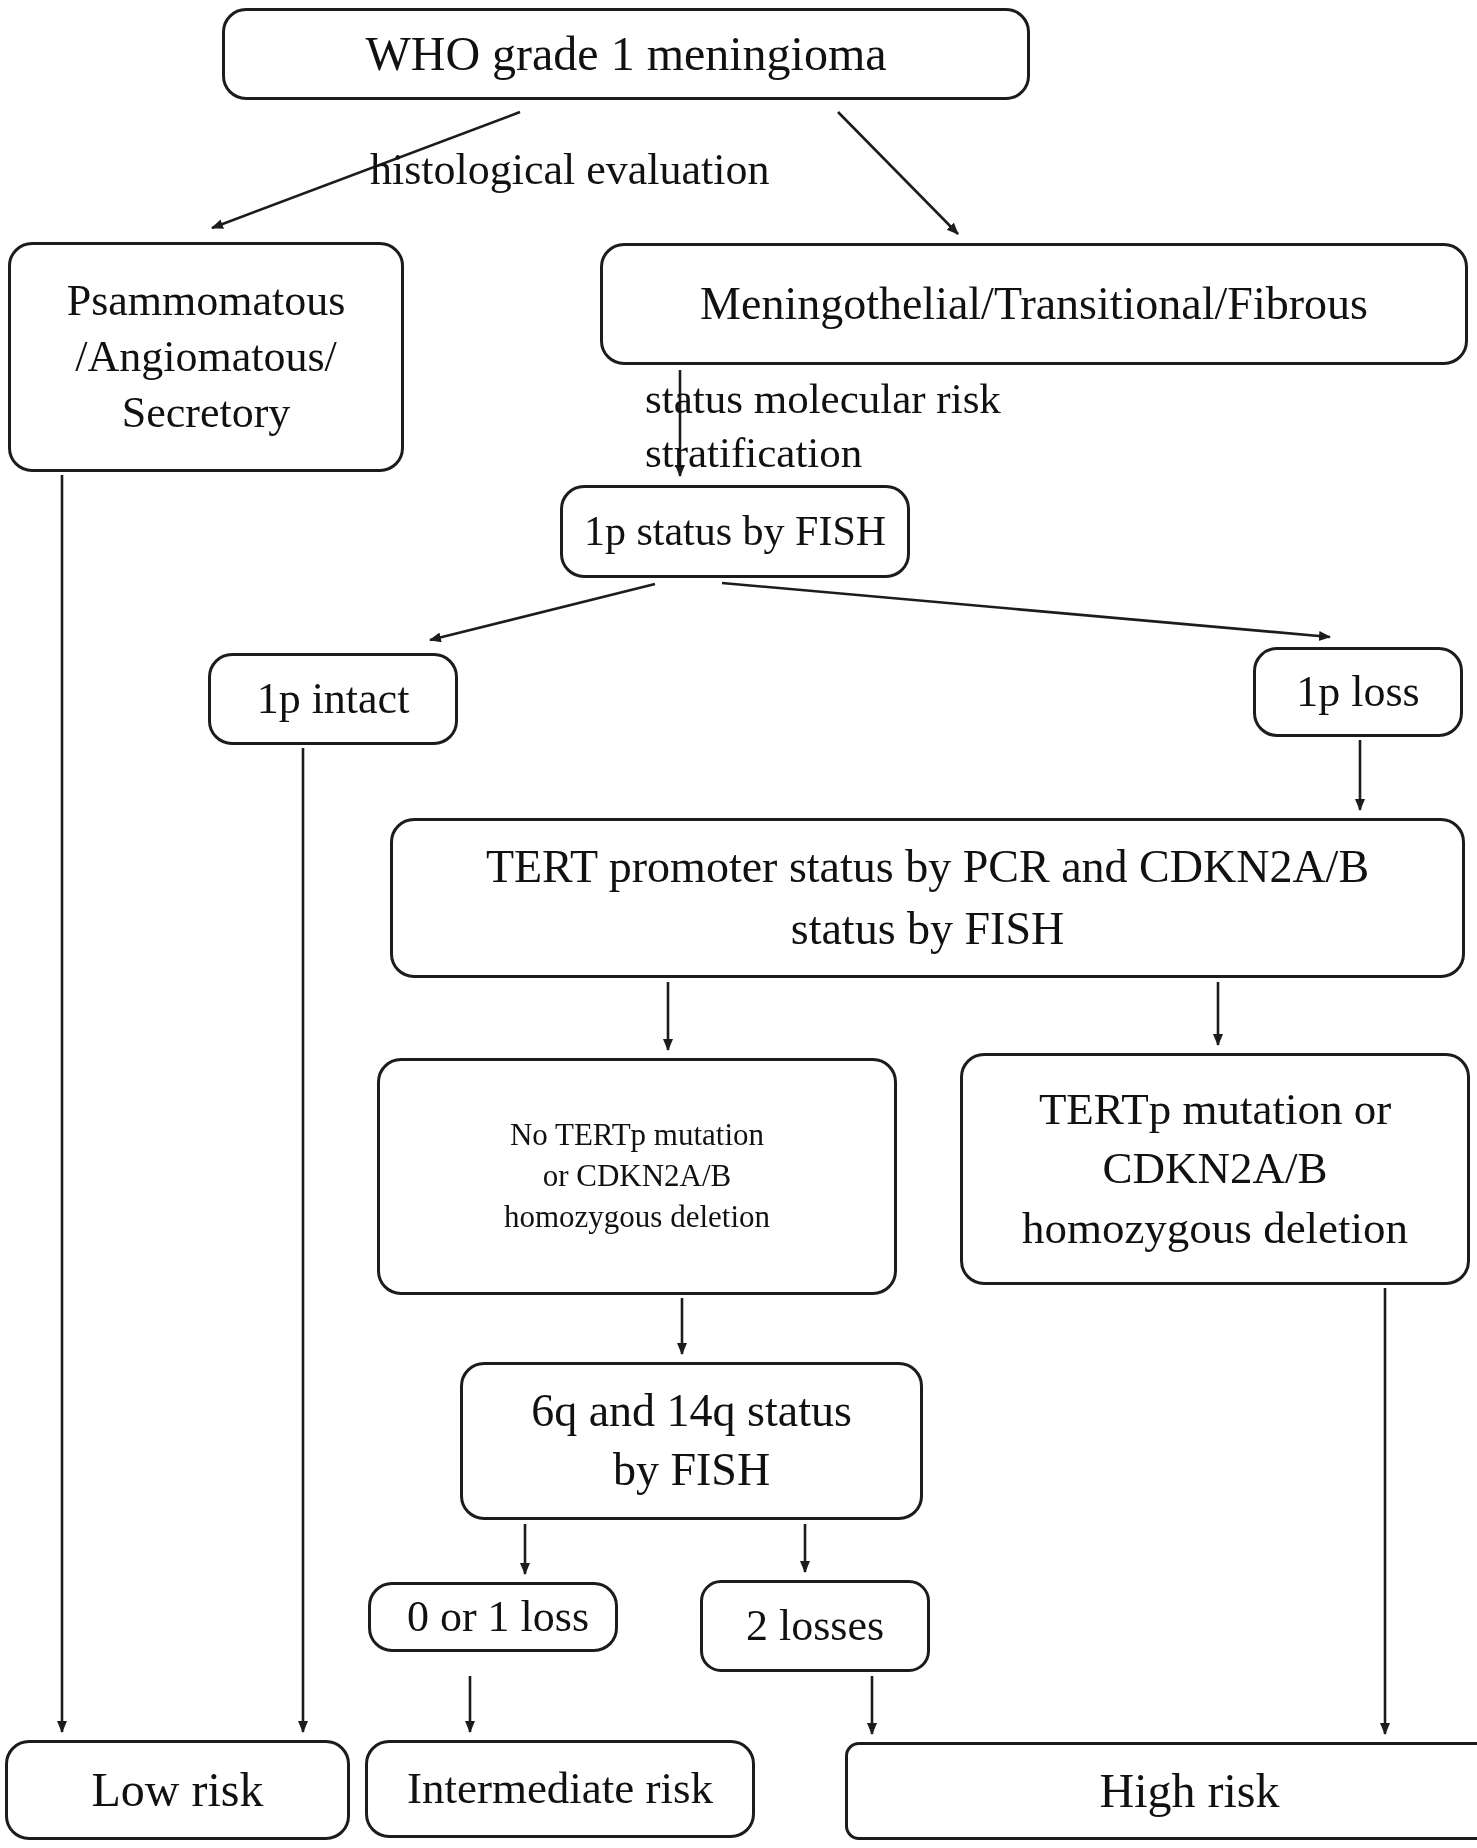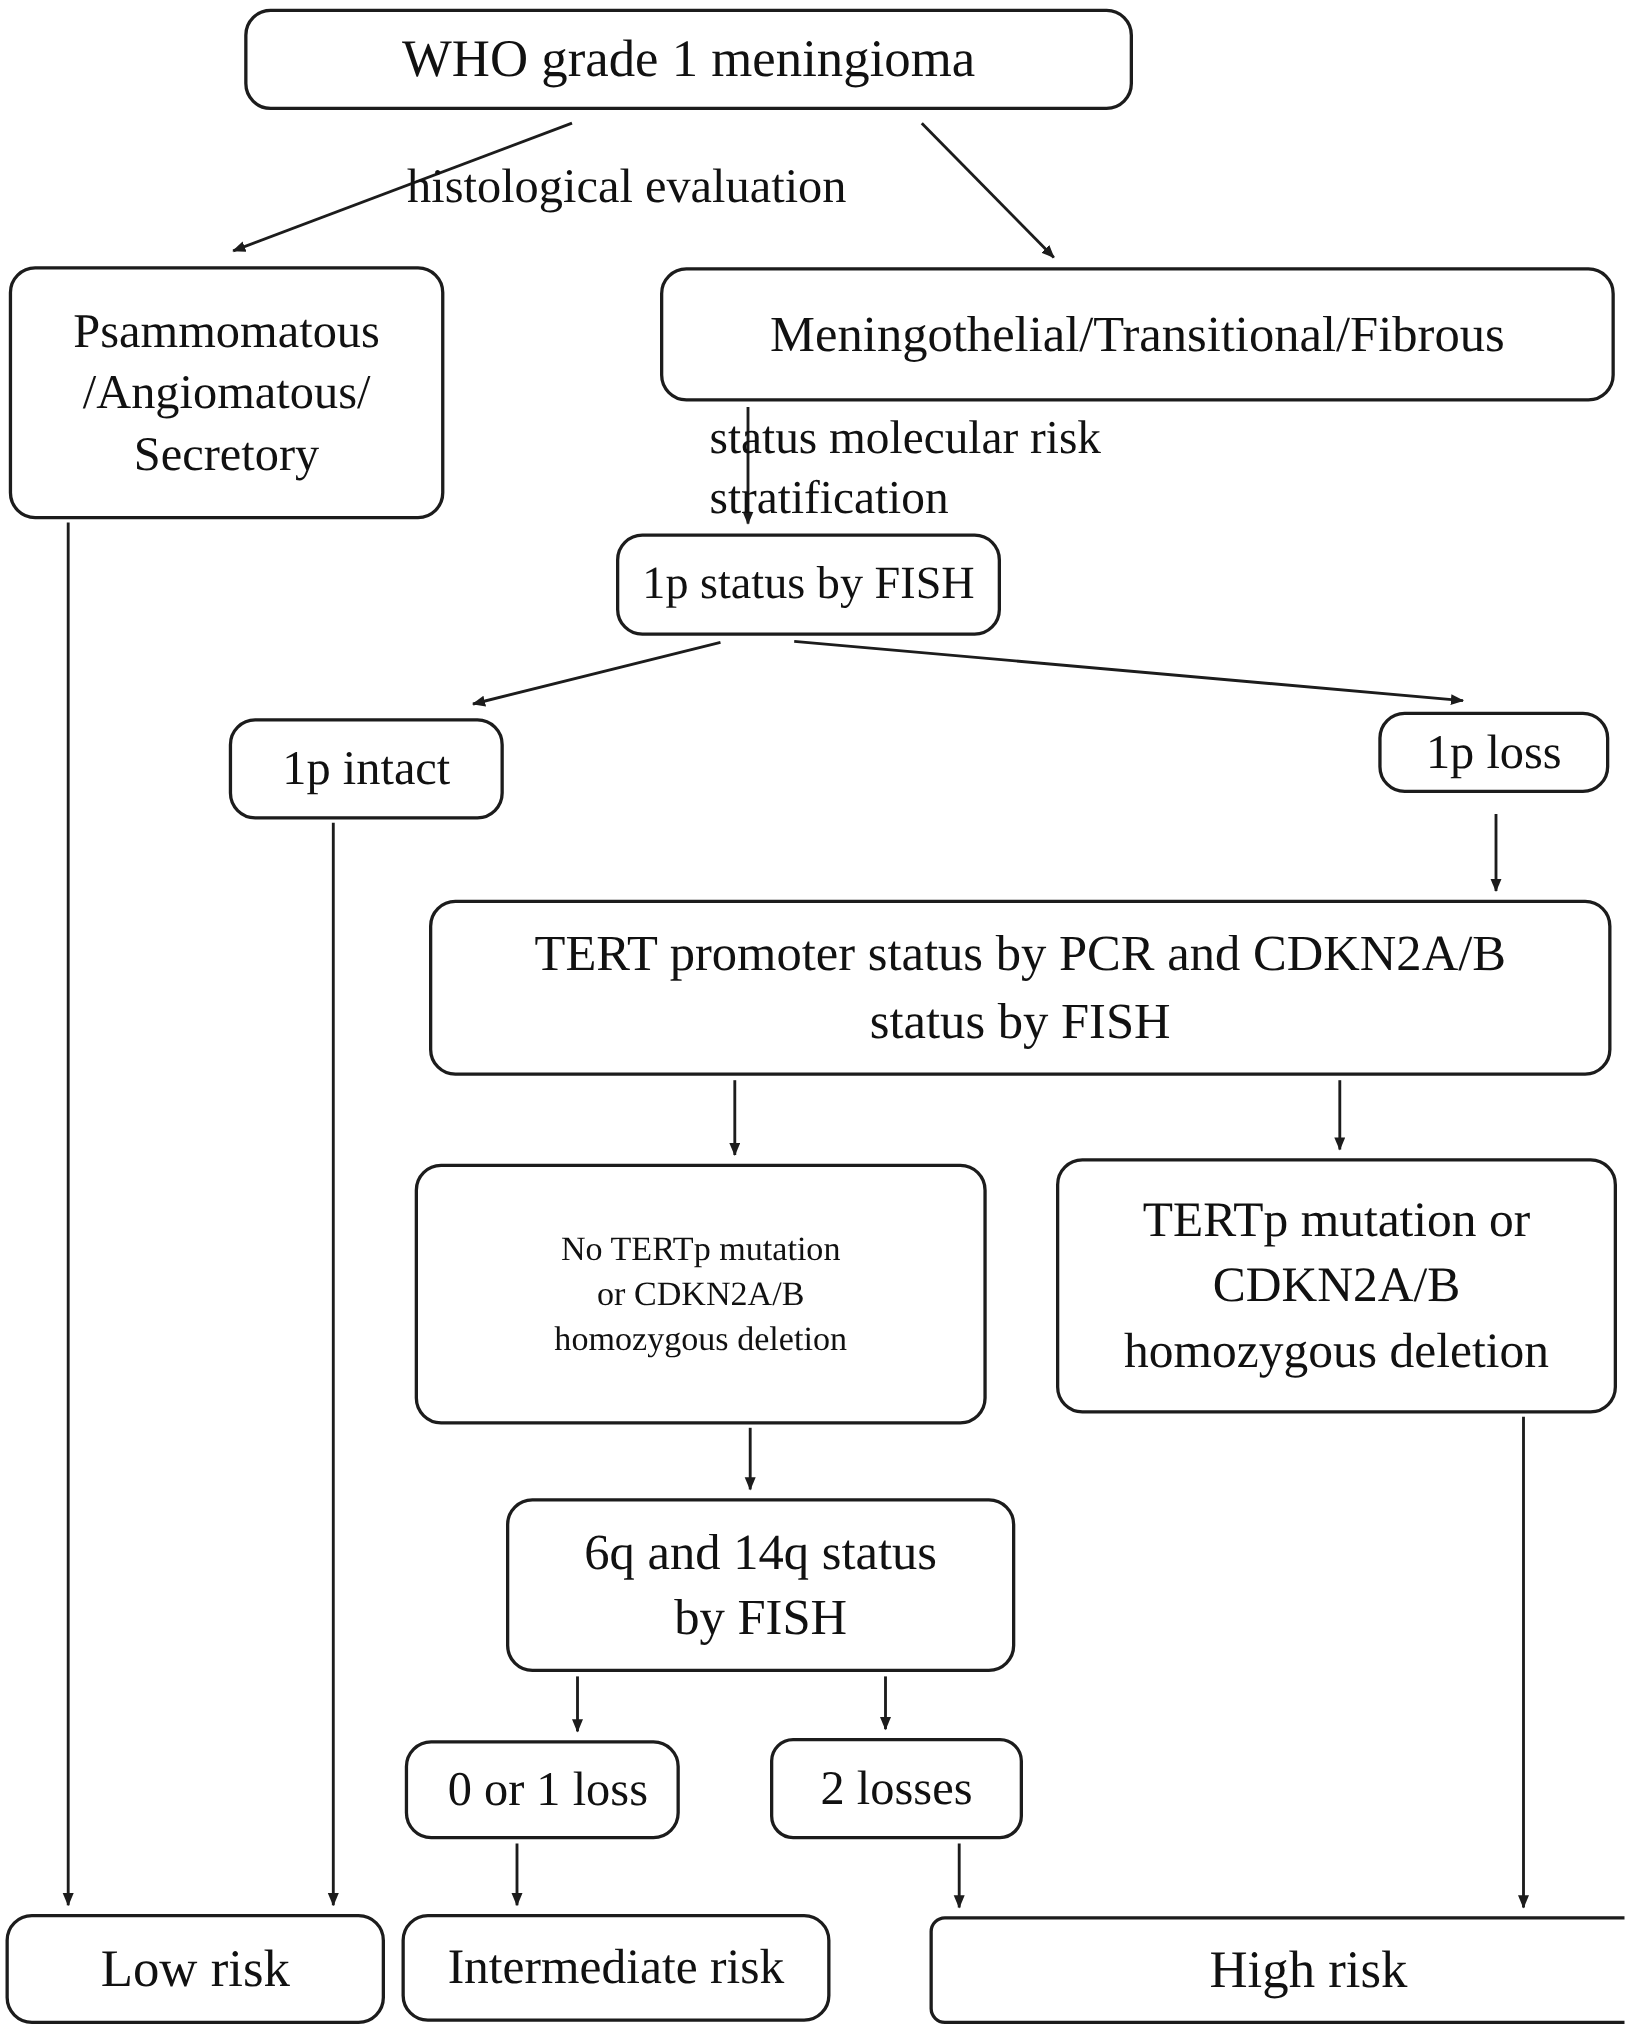--- a/index.html
+++ b/index.html
@@ -100,21 +100,21 @@
   </div>
 
   <div class="node" style="left:560px; top:485px; width:350px; height:93px; font-size:42px;">
     <span>1p status by FISH</span>
   </div>
 
   <div class="node" style="left:208px; top:653px; width:250px; height:92px; font-size:44px;">
     <span>1p intact</span>
   </div>
 
-  <div class="node" style="left:1253px; top:647px; width:210px; height:74px; font-size:44px;">
+  <div class="node" style="left:1253px; top:647px; width:210px; height:90px; font-size:44px;">
     <span>1p loss</span>
   </div>
 
   <div class="node" style="left:390px; top:818px; width:1075px; height:160px; font-size:46px; line-height:1.35;">
     <span>TERT promoter status by PCR and CDKN2A/B</span>
     <span>status by FISH</span>
   </div>
 
   <div class="node" style="left:377px; top:1058px; width:520px; height:237px; font-size:31px; line-height:1.32;">
     <span>No TERTp mutation</span>
@@ -126,21 +126,21 @@
     <span>TERTp mutation or</span>
     <span>CDKN2A/B</span>
     <span>homozygous deletion</span>
   </div>
 
   <div class="node" style="left:460px; top:1362px; width:463px; height:158px; font-size:46px;">
     <span>6q and 14q status</span>
     <span>by FISH</span>
   </div>
 
-  <div class="node" style="left:368px; top:1582px; width:250px; height:90px; font-size:44px;padding-left:16px;">
+  <div class="node" style="left:368px; top:1582px; width:250px; height:70px; font-size:44px;padding-left:16px;">
     <span>0 or 1 loss</span>
   </div>
 
   <div class="node" style="left:700px; top:1580px; width:230px; height:92px; font-size:44px;border-radius:21px;">
     <span>2 losses</span>
   </div>
 
   <div class="node" style="left:5px; top:1740px; width:345px; height:100px; font-size:48px;">
     <span>Low risk</span>
   </div>

